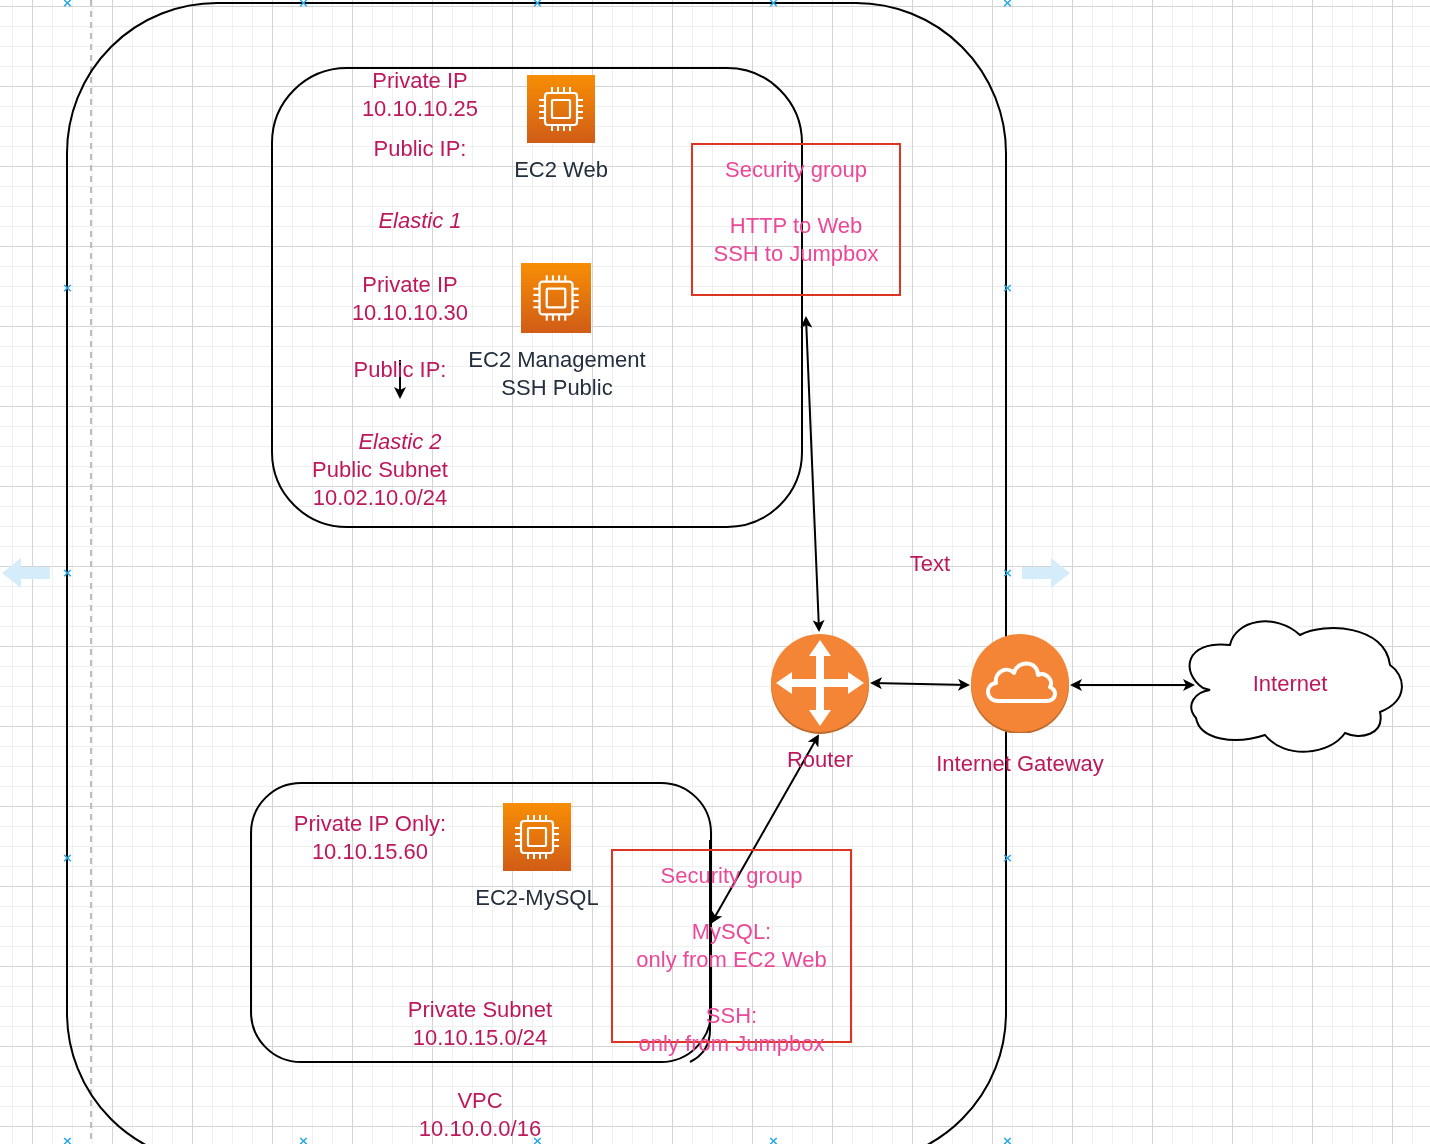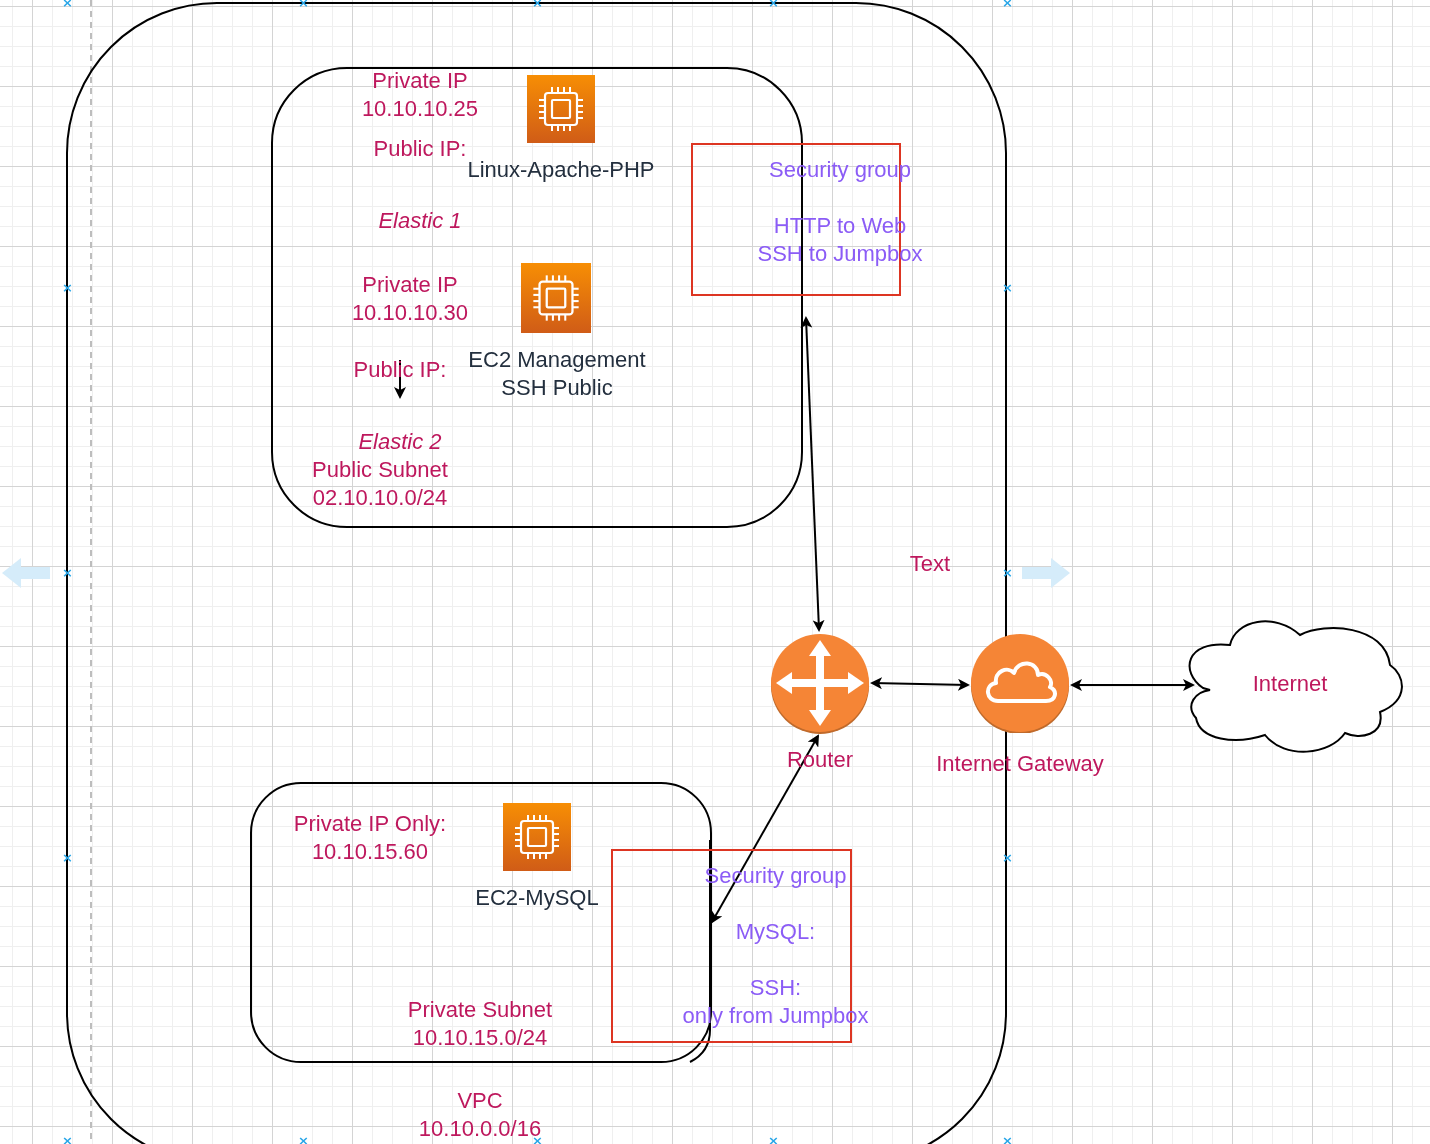--- a/index.html
+++ b/index.html
@@ -16,21 +16,21 @@
     font-family: "Liberation Sans", sans-serif;
   }
   #canvas { position: absolute; left: 0; top: 0; width: 1430px; height: 1144px; }
   .lbl {
     position: absolute; text-align: center; white-space: nowrap;
     font-family: "Liberation Sans", sans-serif; font-size: 22px; line-height: 28px;
     color: #be185d;
   }
   .lbl .line { display: block; }
   .navy { color: #232f3e; }
-  .red { color: #8b5cf6; padding-left: 44px; }
+  .red { color: #ec4899; }
   .italic { font-style: italic; margin-top: 44px; }
   .sg-box {
     position: absolute; border: 2px solid #dd3522; box-sizing: border-box;
     background: transparent;
   }
   .ec2 {
     position: absolute; width: 68px; height: 68px;
     background: linear-gradient(to bottom, #f78e04 0%, #d05c17 100%);
   }
   .ec2 svg { width: 100%; height: 100%; display: block; }
@@ -183,39 +183,39 @@
 
 <div class="lbl" style="left:340px; top:67px; width:160px;">
   <span class="line">Private IP</span>
   <span class="line">10.10.10.25</span>
 </div>
 <div class="lbl" style="left:340px; top:135px; width:160px;">
   <span class="line">Public IP:</span>
   <span class="line italic">Elastic 1</span>
 </div>
 <div class="lbl navy" style="left:440px; top:156px; width:242px;">
-  <span class="line">Linux-Apache-PHP</span>
+  <span class="line">EC2 Web</span>
 </div>
 
 <div class="lbl" style="left:330px; top:271px; width:160px;">
   <span class="line">Private IP</span>
   <span class="line">10.10.10.30</span>
 </div>
 <div class="lbl" style="left:320px; top:356px; width:160px;">
   <span class="line">Public IP:</span>
   <span class="line italic">Elastic 2</span>
 </div>
 <div class="lbl navy" style="left:447px; top:346px; width:220px;text-align:center;">
   <span class="line">EC2 Management</span>
   <span class="line">SSH Public</span>
 </div>
 
 <div class="lbl" style="left:290px; top:456px; width:180px;">
   <span class="line">Public Subnet</span>
-  <span class="line">02.10.10.0/24</span>
+  <span class="line">10.02.10.0/24</span>
 </div>
 
 <div class="lbl red" style="left:691px; top:156px; width:210px;">
   <span class="line">Security group</span>
   <span class="line">&nbsp;</span>
   <span class="line">HTTP to Web</span>
   <span class="line">SSH to Jumpbox</span>
 </div>
 
 <div class="lbl" style="left:270px; top:810px; width:200px;">
@@ -227,20 +227,21 @@
 </div>
 <div class="lbl" style="left:380px; top:996px; width:200px;">
   <span class="line">Private Subnet</span>
   <span class="line">10.10.15.0/24</span>
 </div>
 
 <div class="lbl red" style="left:611px; top:862px; width:241px;">
   <span class="line">Security group</span>
   <span class="line">&nbsp;</span>
   <span class="line">MySQL:</span>
+  <span class="line">only from EC2 Web</span>
   <span class="line">&nbsp;</span>
   <span class="line">SSH:</span>
   <span class="line">only from Jumpbox</span>
 </div>
 
 <div class="lbl" style="left:390px; top:1076px; width:180px;margin-top:11px;">
   <span class="line">VPC</span>
   <span class="line">10.10.0.0/16</span>
 </div>
 

